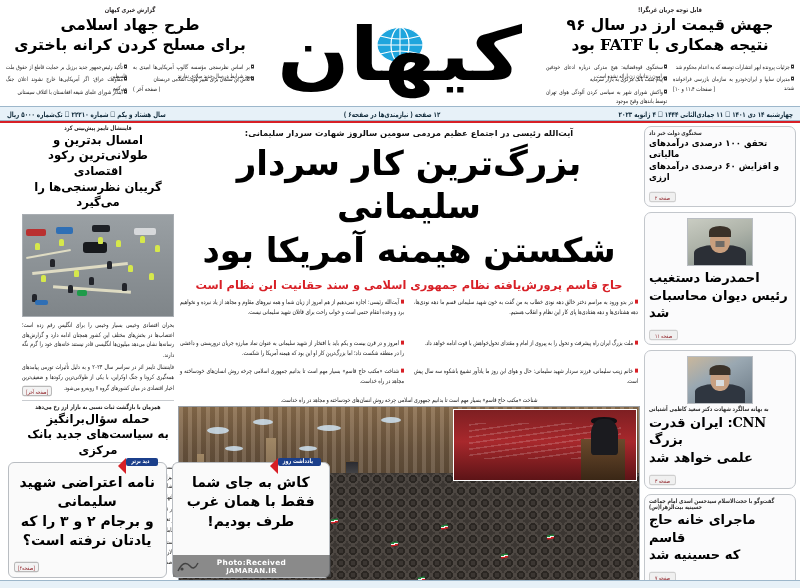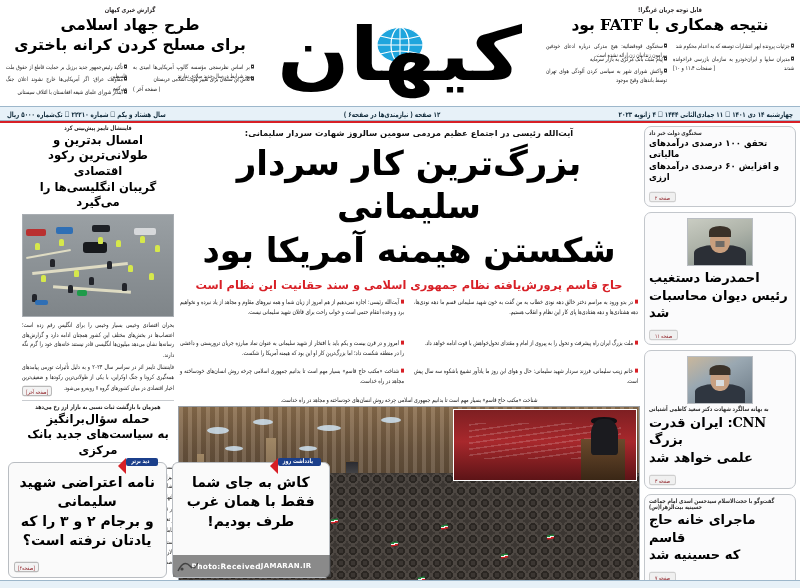--- a/index.html
+++ b/index.html
@@ -423,20 +423,21 @@
   }
   .note-title {
     font-size: 14px; font-weight: bold; line-height: 1.4;
     color:#000; letter-spacing:-.2px;
   }
   .watermark-bar {
     position:absolute; left: 0; bottom: 0;
     width: 158px; height: 22px;
     background: rgba(70,70,70,.62);
     display:flex; align-items:center; justify-content:center;
+    flex-direction: column;
     color:#fff; font-size: 7.4px; font-weight:bold;
     letter-spacing:.3px; direction: ltr;
   }
   .watermark-bar small { font-size: 7px; font-weight: bold; }
   .jam-logo {
     position:absolute; left: 4px; bottom: 2px;
     width: 22px; height: 18px; opacity:.75;
   }
 
   .footer-strip {
@@ -448,20 +449,21 @@
 </head>
 <body>
 
 <div class="page">
 
   <div class="masthead">
 
     <div class="mh-side">
       <div class="mh-kicker">قابل توجه جریان غربگرا!</div>
       <div class="mh-head">
+        <div>جهش قیمت ارز در سال ۹۶</div>
         <div><span>نتیجه همکاری با </span><span class="ltr">FATF</span><span> بود</span></div>
       </div>
       <div class="mh-bullets">
         <div class="mh-bcol">
           <div class="mh-bullet"><span class="sq"></span><span>جزئیات پرونده ابهر انتشارات توسعه که به اعدام محکوم شد</span></div>
           <div class="mh-bullet"><span class="sq"></span><span>مدیران سایپا و ایران‌خودرو به سازمان بازرسی فراخوانده شدند</span></div>
           <div class="mh-pages">[ صفحات ۱۱،۴ و ۱۰]</div>
         </div>
         <div class="mh-bcol">
           <div class="mh-bullet"><span class="sq"></span><span>سخنگوی قوه‌قضائیه: هیچ مدرکی درباره ادعای خودفین پیرامون زندانیان زن ارائه نشده است.</span></div>
@@ -628,21 +630,21 @@
           <span>فارس</span>
           <small>FARSNEWS</small>
         </div>
       </div>
     </div>
 
     <div class="col-left">
       <div class="lc-kicker">فایننشال تایمز پیش‌بینی کرد</div>
       <div class="lc-head">
         <div>امسال بدترین و طولانی‌ترین رکود اقتصادی</div>
-        <div>گریبان انگلیسی‌ها را می‌گیرد</div>
+        <div>گریبان نظرسنجی‌ها را می‌گیرد</div>
       </div>
 
       <div class="lc-photo">
         <div class="road"></div>
         <div class="road-line" style="left:6%;top:52%;width:64%;height:2.5px;transform:rotate(-6deg);"></div>
         <div class="road-line" style="left:20%;top:72%;width:52%;height:2.5px;transform:rotate(4deg);"></div>
         <div class="road-line" style="left:2%;top:38%;width:30%;height:2px;transform:rotate(-10deg);"></div>
         <div class="car" style="left:2%;top:14%;width:20px;background:#b93030;"></div>
         <div class="car" style="left:22%;top:12%;width:17px;background:#2f6fb5;"></div>
         <div class="car" style="left:46%;top:10%;width:18px;background:#1e2126;"></div>

